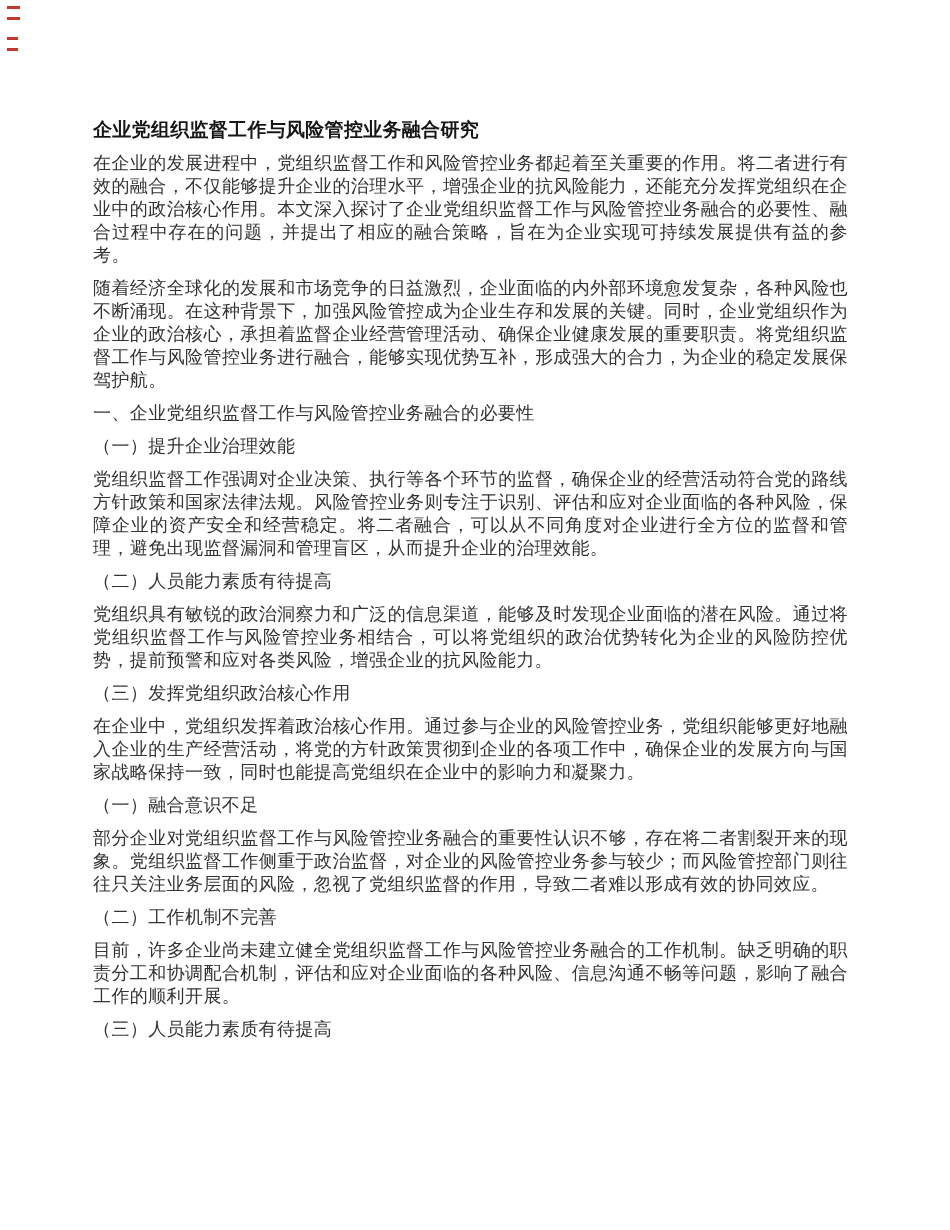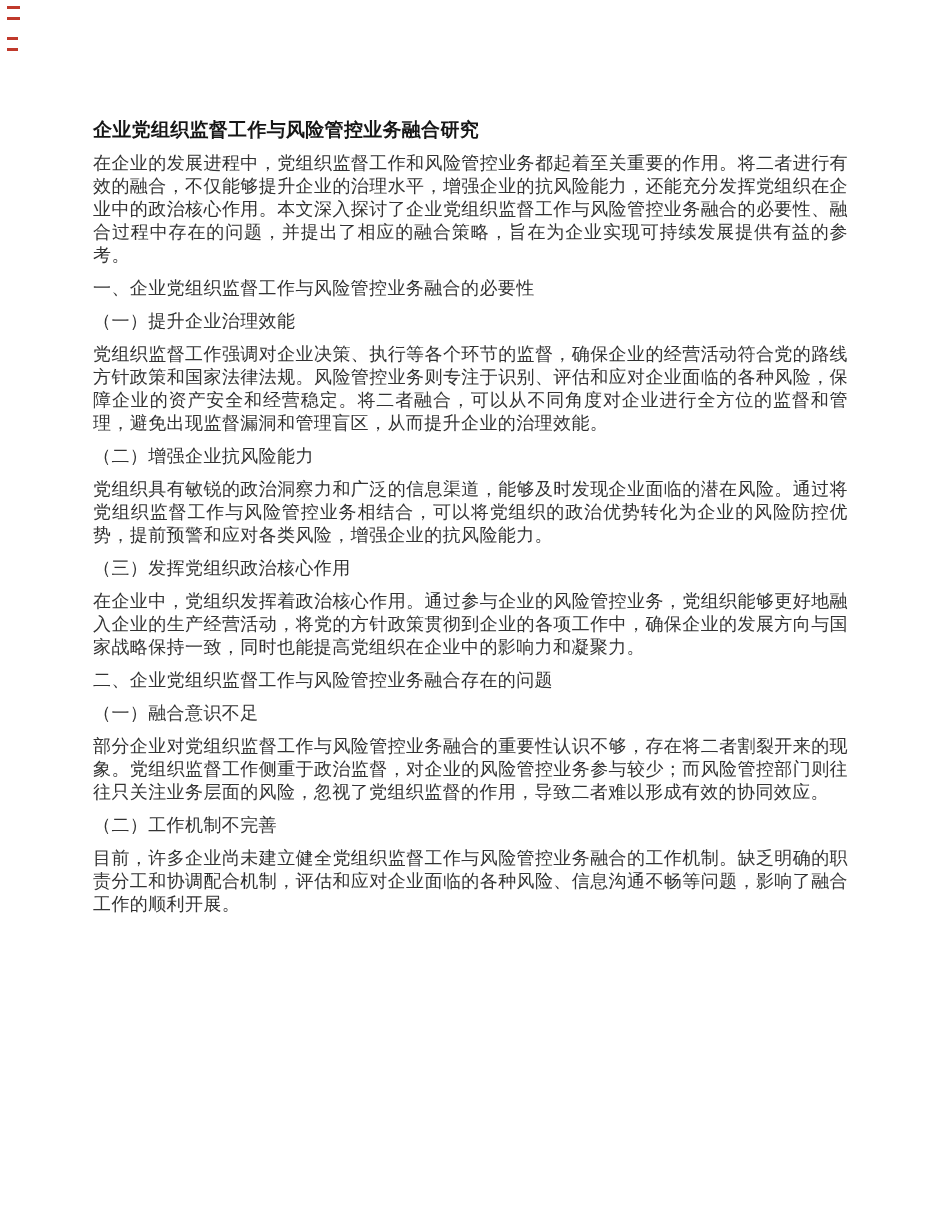--- a/index.html
+++ b/index.html
@@ -55,25 +55,26 @@
 </head>
 <body style="--text: #333333; --title: #161616; --annotation: #c0392b;">
 
 <div class="redmark m1"></div>
 <div class="redmark m2"></div>
 
 <div class="content">
   <h1 class="doc-title">企业党组织监督工作与风险管控业务融合研究</h1>
 
   <p class="block paragraph">在企业的发展进程中，党组织监督工作和风险管控业务都起着至关重要的作用。将二者进行有效的融合，不仅能够提升企业的治理水平，增强企业的抗风险能力，还能充分发挥党组织在企业中的政治核心作用。本文深入探讨了企业党组织监督工作与风险管控业务融合的必要性、融合过程中存在的问题，并提出了相应的融合策略，旨在为企业实现可持续发展提供有益的参考。</p>
+  <p class="block paragraph">随着经济全球化的发展和市场竞争的日益激烈，企业面临的内外部环境愈发复杂，各种风险也不断涌现。在这种背景下，加强风险管控成为企业生存和发展的关键。同时，企业党组织作为企业的政治核心，承担着监督企业经营管理活动、确保企业健康发展的重要职责。将党组织监督工作与风险管控业务进行融合，能够实现优势互补，形成强大的合力，为企业的稳定发展保驾护航。</p>
   <p class="block heading1">一、企业党组织监督工作与风险管控业务融合的必要性</p>
   <p class="block heading2">（一）提升企业治理效能</p>
   <p class="block paragraph">党组织监督工作强调对企业决策、执行等各个环节的监督，确保企业的经营活动符合党的路线方针政策和国家法律法规。风险管控业务则专注于识别、评估和应对企业面临的各种风险，保障企业的资产安全和经营稳定。将二者融合，可以从不同角度对企业进行全方位的监督和管理，避免出现监督漏洞和管理盲区，从而提升企业的治理效能。</p>
-  <p class="block heading2">（二）增强企业抗风险能力</p>
+  <p class="block heading2">（二）人员能力素质有待提高</p>
   <p class="block paragraph">党组织具有敏锐的政治洞察力和广泛的信息渠道，能够及时发现企业面临的潜在风险。通过将党组织监督工作与风险管控业务相结合，可以将党组织的政治优势转化为企业的风险防控优势，提前预警和应对各类风险，增强企业的抗风险能力。</p>
   <p class="block heading2">（三）发挥党组织政治核心作用</p>
   <p class="block paragraph">在企业中，党组织发挥着政治核心作用。通过参与企业的风险管控业务，党组织能够更好地融入企业的生产经营活动，将党的方针政策贯彻到企业的各项工作中，确保企业的发展方向与国家战略保持一致，同时也能提高党组织在企业中的影响力和凝聚力。</p>
-  <p class="block heading1">二、企业党组织监督工作与风险管控业务融合存在的问题</p>
   <p class="block heading2">（一）融合意识不足</p>
   <p class="block paragraph">部分企业对党组织监督工作与风险管控业务融合的重要性认识不够，存在将二者割裂开来的现象。党组织监督工作侧重于政治监督，对企业的风险管控业务参与较少；而风险管控部门则往往只关注业务层面的风险，忽视了党组织监督的作用，导致二者难以形成有效的协同效应。</p>
   <p class="block heading2">（二）工作机制不完善</p>
   <p class="block paragraph">目前，许多企业尚未建立健全党组织监督工作与风险管控业务融合的工作机制。缺乏明确的职责分工和协调配合机制，评估和应对企业面临的各种风险、信息沟通不畅等问题，影响了融合工作的顺利开展。</p>
+  <p class="block heading2">（三）人员能力素质有待提高</p>
 </div>
 
 </body></html>

